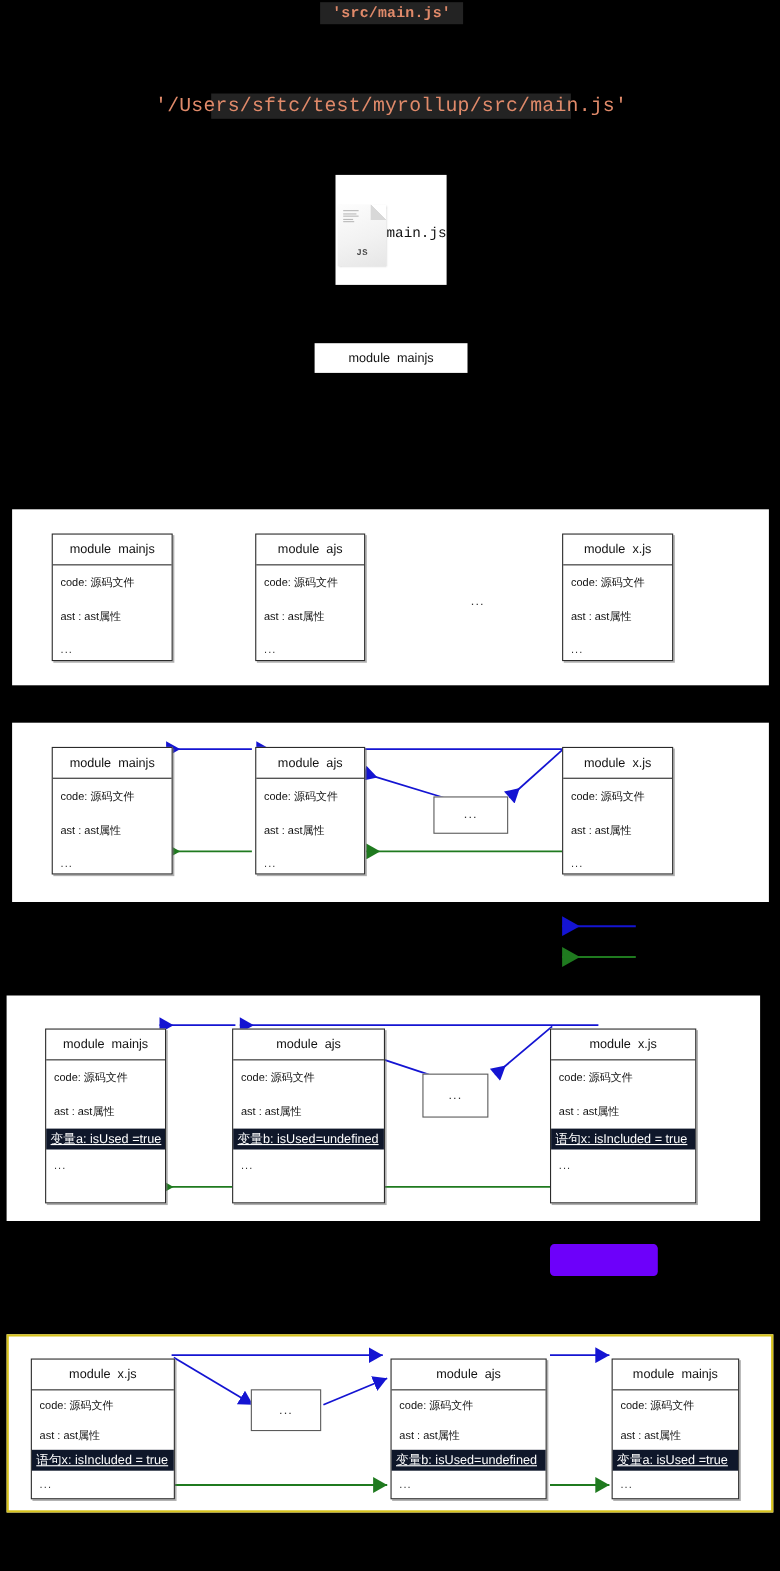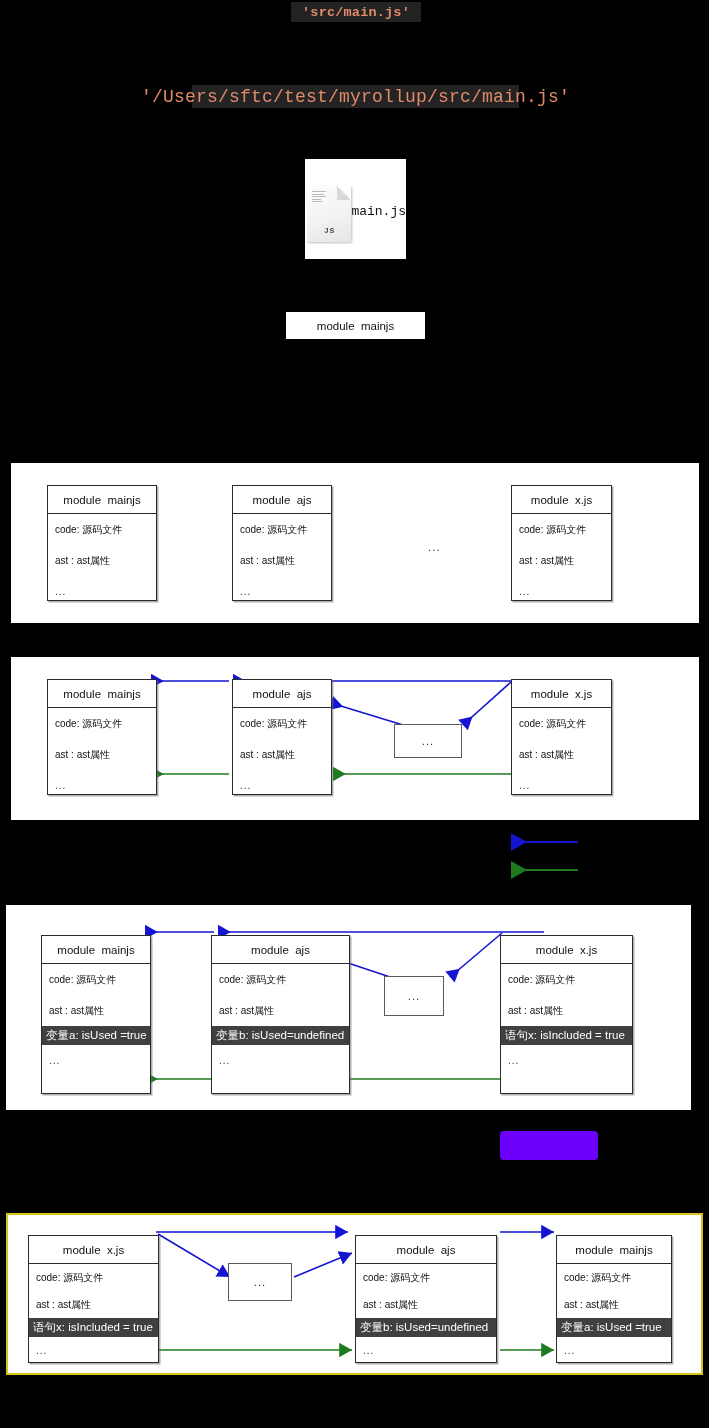--- a/index.html
+++ b/index.html
@@ -73,22 +73,22 @@
     height:27px;border-bottom:1px solid #2b2b2b;
     display:flex;align-items:center;justify-content:center;
     font-size:11.5px;color:#111;white-space:pre;
   }
   .mbox .mrow{
     height:31px;display:flex;align-items:center;
     padding-left:7px;font-size:10px;color:#111;white-space:pre;
     box-sizing:border-box;
   }
   .mbox .mrow.hl{
-    background:#404040;color:#fff;height:19px;font-size:11.5px;
-    padding-left:4px;padding-right:0;
+    background:#0f172a;color:#fff;height:19px;font-size:11.5px;
+    padding-left:4px;padding-right:0;text-decoration:underline;
   }
   .mbox .mrow.dots{color:#333;letter-spacing:1px;}
 
   
   .dotsbox{
     position:absolute;background:#fff;border:1px solid #5a5a5a;
     display:flex;align-items:center;justify-content:center;
     font-size:11.5px;color:#333;letter-spacing:1px;box-sizing:border-box;
   }
   .ellipsis-free{

